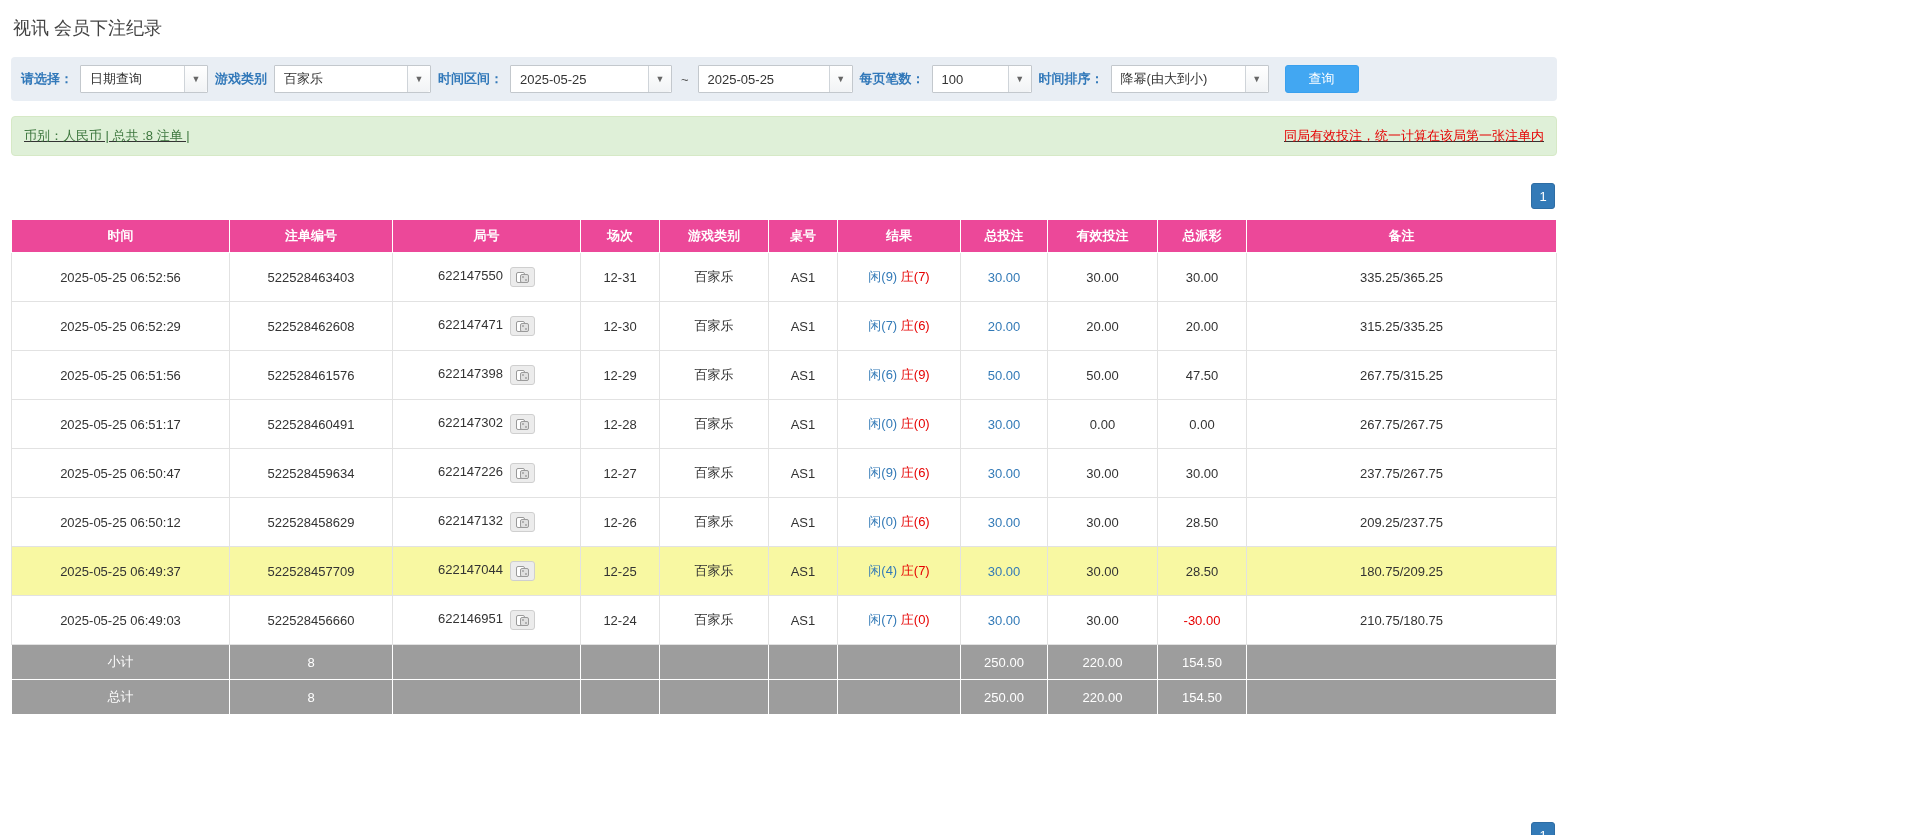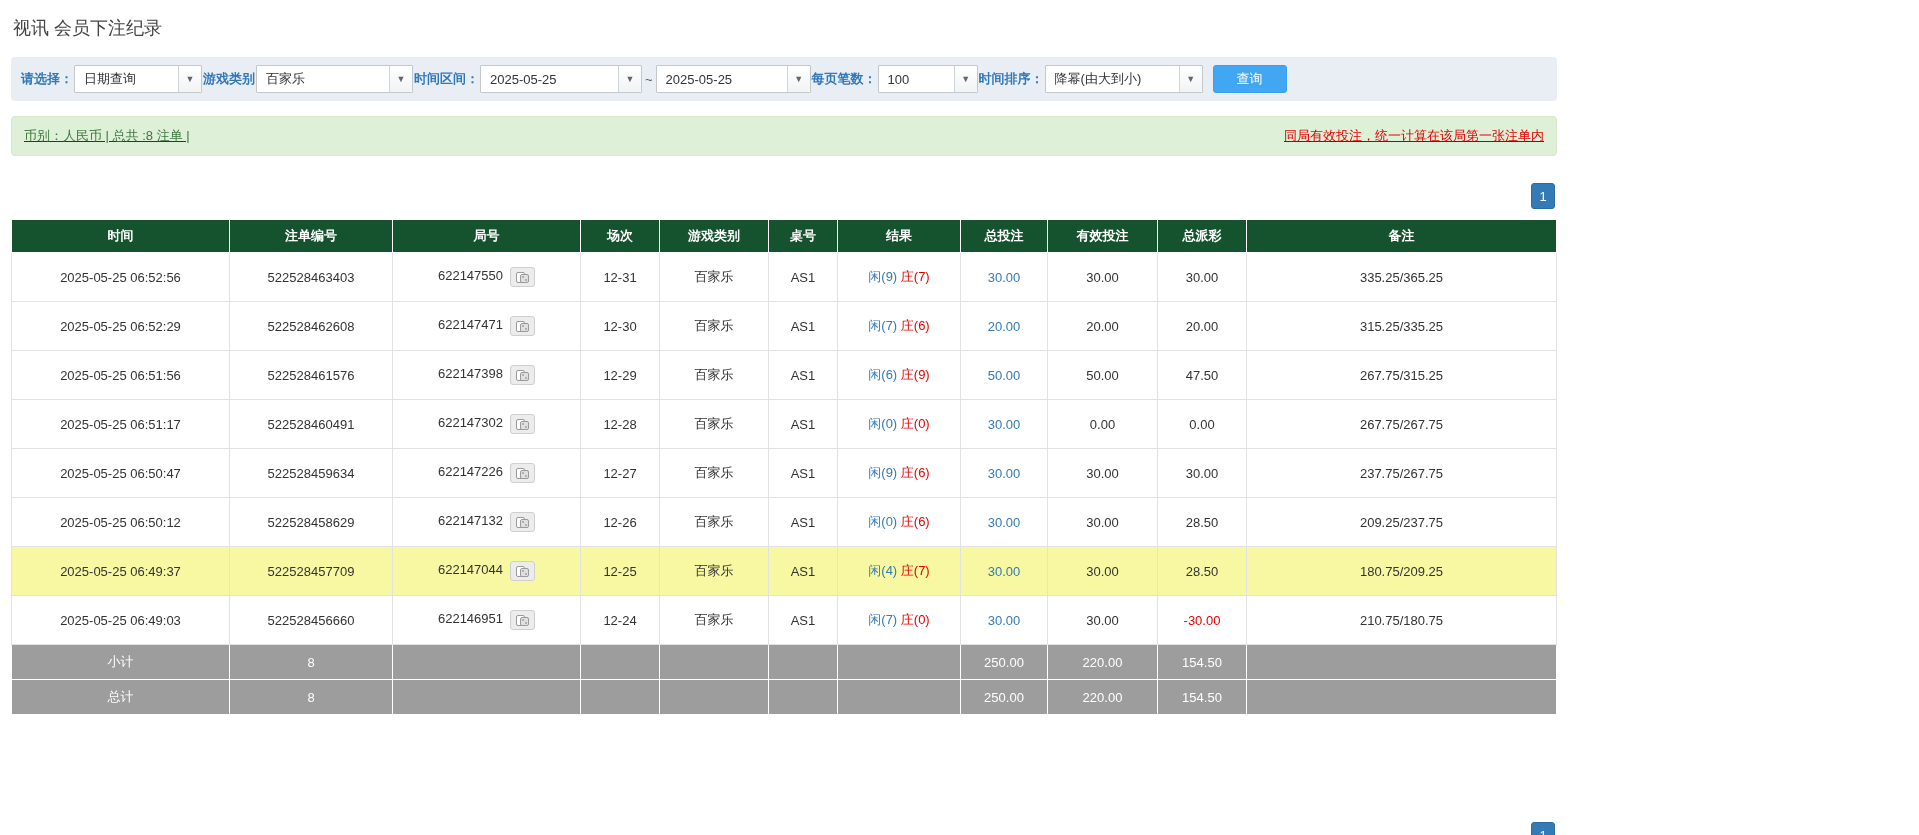--- a/index.html
+++ b/index.html
@@ -5,21 +5,21 @@
   * { box-sizing: border-box; margin: 0; padding: 0; }
   html, body { width: 1919px; height: 835px; overflow: hidden; background: #fff; }
   body { font-family: "Liberation Sans", "DejaVu Sans", sans-serif; position: relative; color: #333; }
   .container { width: 1546px; margin-left: 11px; position: relative; }
 
   .page-title { font-size: 18px; color: #444; font-weight: 400; padding: 16px 0 0 2px; }
 
   
   .filter-bar {
     margin-top: 17px; background: #e9eef4; border-radius: 4px;
-    height: 44px; display: flex; align-items: center; padding: 0 10px; gap: 1px;
+    height: 44px; display: flex; align-items: center; padding: 0 10px; gap: 7px;
   }
   .f-label { color: #3178b9; font-weight: bold; font-size: 13px; white-space: nowrap; }
   .dropdown {
     display: flex; align-items: stretch; background: #fff;
     border: 1px solid #c3c8cd; border-radius: 1px; height: 28px; cursor: pointer;
   }
   .dropdown .value { padding: 0 9px; font-size: 13px; color: #333; display: flex; align-items: center; white-space: nowrap; flex: 1; }
   .dropdown .arrow-btn {
     width: 23px; border-left: 1px solid #cfd4d9; display: flex; align-items: center;
     justify-content: center; color: #666; font-size: 9px; background: linear-gradient(#fff, #f1f3f5);
@@ -46,21 +46,21 @@
   .pager {
     min-width: 24px; height: 26px; background: #337ab7; color: #fff; border: 1px solid #2e6da4;
     display: flex; align-items: center; justify-content: center; font-size: 13px; border-radius: 3px;
     cursor: pointer; padding: 0 6px;
   }
   .pager-bottom { position: absolute; top: 822px; left: 1531px; }
 
   
   table { border-collapse: collapse; width: 100%; margin-top: 10px; font-size: 13px; table-layout: fixed; }
   thead th {
-    background: #14532d; color: #fff; font-weight: bold; padding: 7px 4px;
+    background: #ec4899; color: #fff; font-weight: bold; padding: 7px 4px;
     border: 1px solid #fff; font-size: 13px; text-align: center;
   }
   tbody td {
     border: 1px solid #e2e2e2; text-align: center; padding: 14px 4px; color: #333;
     background: #fff; overflow: hidden; white-space: nowrap;
   }
   tbody tr.highlight td { background: #f8f8a2; }
   tfoot td {
     background: #9d9d9d; color: #fff; border: 1px solid #fff; text-align: center;
     padding: 8px 4px; font-size: 13px;

